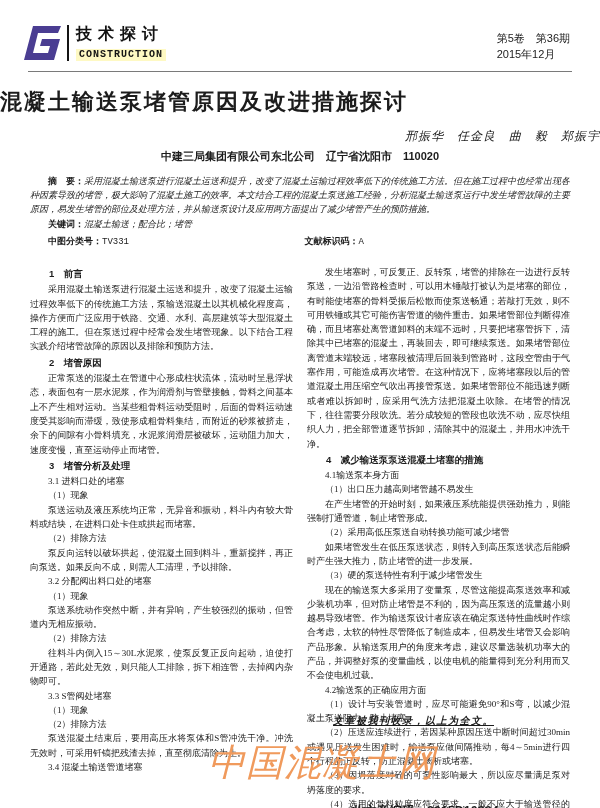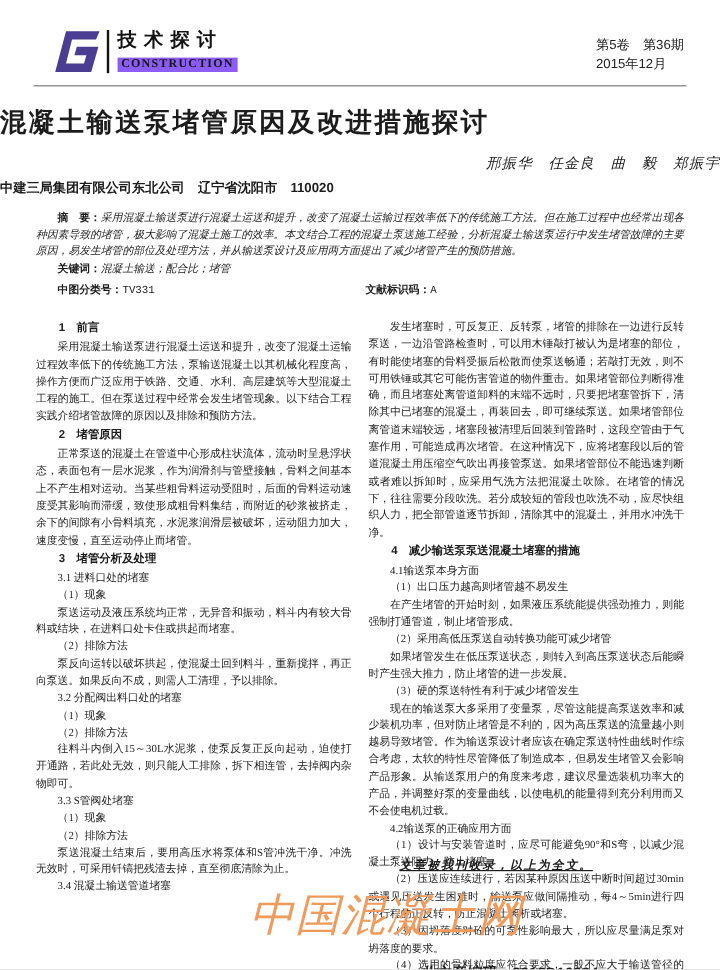--- a/index.html
+++ b/index.html
@@ -2,32 +2,32 @@
 <html><head>
 <meta charset="utf-8">
 <style>
   html,body { margin:0; padding:0; background:#d9d9d9; }
   .page {
     position:relative; width:600px; height:808px; margin:0 auto;
     background:#ffffff; overflow:hidden; color:#1c1c1c;
     font-family:"Liberation Serif", serif;
   }
   
-  .hdr { display:flex; justify-content:space-between; align-items:flex-start; padding:24px 30px 0 38px; }
+  .hdr { display:flex; justify-content:space-between; align-items:flex-start; padding:24px 30px 0 16px; }
   .logo-wrap { display:flex; align-items:center; }
   .logo-mark { width:46px; height:38px; flex:0 0 auto; }
   .logo-divider { width:2px; height:36px; background:#141414; margin:0 7px 0 5px; }
   .logo-name { font-family:"Liberation Sans", sans-serif; font-weight:bold; font-size:16px; letter-spacing:6px; color:#121212; line-height:18px; white-space:nowrap; }
-  .logo-sub { display:inline-block; margin-top:2px; font-family:Liberation Serif, serif; font-weight:bold; font-size:10px; letter-spacing:1px; color:#141414; background:#8b5cf6; padding:0 3px 1px 3px; }
+  .logo-sub { display:inline-block; margin-top:2px; font-family:Liberation Mono, monospace; font-weight:bold; font-size:10px; letter-spacing:1px; color:#141414; background:#fef9c3; padding:0 3px 1px 3px; }
   .issue { text-align:left; font-family:"Liberation Sans", sans-serif; font-size:11px; line-height:16px; color:#222; padding-top:6px; }
   .hdr-rule { height:0; border-bottom:1.5px solid #7a7a7a; margin:9px 28px 0 28px; }
   
   .title { text-align:left; font-family:"Liberation Sans", sans-serif; font-weight:bold; font-size:22px; letter-spacing:2px; margin-top:15px; }
   .authors { text-align:right; font-style:italic; font-size:12px; margin-top:11px; letter-spacing:1px; }
-  .affil { text-align:left; font-family:"Liberation Sans", sans-serif; font-weight:bold; font-size:11px; margin-top:4px; }
+  .affil { text-align:center; font-family:"Liberation Sans", sans-serif; font-weight:bold; font-size:11px; margin-top:4px; }
   
   .meta { margin:11px 30px 0 30px; font-size:9px; line-height:13.8px; }
   .abstract { text-align:justify; text-indent:2em; font-style:italic; }
   .lbl { font-style:normal; font-weight:bold; font-family:"Liberation Sans", sans-serif; }
   .kw-line { text-indent:2em; font-style:italic; margin-top:2px; }
   .clc-row { display:flex; margin-top:3px; }
   .clc-left { width:50%; text-indent:2em; }
   .clc-right { width:50%; text-indent:0.5em; }
   .clc-val { font-family:Liberation Mono, monospace; }
   
@@ -84,20 +84,21 @@
         <div class="blk-h">2　堵管原因</div>
         <div class="blk-p">正常泵送的混凝土在管道中心形成柱状流体，流动时呈悬浮状态，表面包有一层水泥浆，作为润滑剂与管壁接触，骨料之间基本上不产生相对运动。当某些粗骨料运动受阻时，后面的骨料运动速度受其影响而滞缓，致使形成粗骨料集结，而附近的砂浆被挤走，余下的间隙有小骨料填充，水泥浆润滑层被破坏，运动阻力加大，速度变慢，直至运动停止而堵管。</div>
         <div class="blk-h">3　堵管分析及处理</div>
         <div class="blk-p">3.1 进料口处的堵塞</div>
         <div class="blk-p">（1）现象</div>
         <div class="blk-p">泵送运动及液压系统均正常，无异音和振动，料斗内有较大骨料或结块，在进料口处卡住或拱起而堵塞。</div>
         <div class="blk-p">（2）排除方法</div>
         <div class="blk-p">泵反向运转以破坏拱起，使混凝土回到料斗，重新搅拌，再正向泵送。如果反向不成，则需人工清理，予以排除。</div>
         <div class="blk-p">3.2 分配阀出料口处的堵塞</div>
         <div class="blk-p">（1）现象</div>
+        <div class="blk-p">泵送系统动作突然中断，并有异响，产生较强烈的振动，但管道内无相应振动。</div>
         <div class="blk-p">（2）排除方法</div>
         <div class="blk-p">往料斗内倒入15～30L水泥浆，使泵反复正反向起动，迫使打开通路，若此处无效，则只能人工排除，拆下相连管，去掉阀内杂物即可。</div>
         <div class="blk-p">3.3 S管阀处堵塞</div>
         <div class="blk-p">（1）现象</div>
         <div class="blk-p">（2）排除方法</div>
         <div class="blk-p">泵送混凝土结束后，要用高压水将泵体和S管冲洗干净。冲洗无效时，可采用钎镐把残渣去掉，直至彻底清除为止。</div>
         <div class="blk-p">3.4 混凝土输送管道堵塞</div>
       </div>
     <div class="col">
         <div class="blk-p">发生堵塞时，可反复正、反转泵，堵管的排除在一边进行反转泵送，一边沿管路检查时，可以用木锤敲打被认为是堵塞的部位，有时能使堵塞的骨料受振后松散而使泵送畅通；若敲打无效，则不可用铁锤或其它可能伤害管道的物件重击。如果堵管部位判断得准确，而且堵塞处离管道卸料的末端不远时，只要把堵塞管拆下，清除其中已堵塞的混凝土，再装回去，即可继续泵送。如果堵管部位离管道末端较远，堵塞段被清理后回装到管路时，这段空管由于气塞作用，可能造成再次堵管。在这种情况下，应将堵塞段以后的管道混凝土用压缩空气吹出再接管泵送。如果堵管部位不能迅速判断或者难以拆卸时，应采用气洗方法把混凝土吹除。在堵管的情况下，往往需要分段吹洗。若分成较短的管段也吹洗不动，应尽快组织人力，把全部管道逐节拆卸，清除其中的混凝土，并用水冲洗干净。</div>

